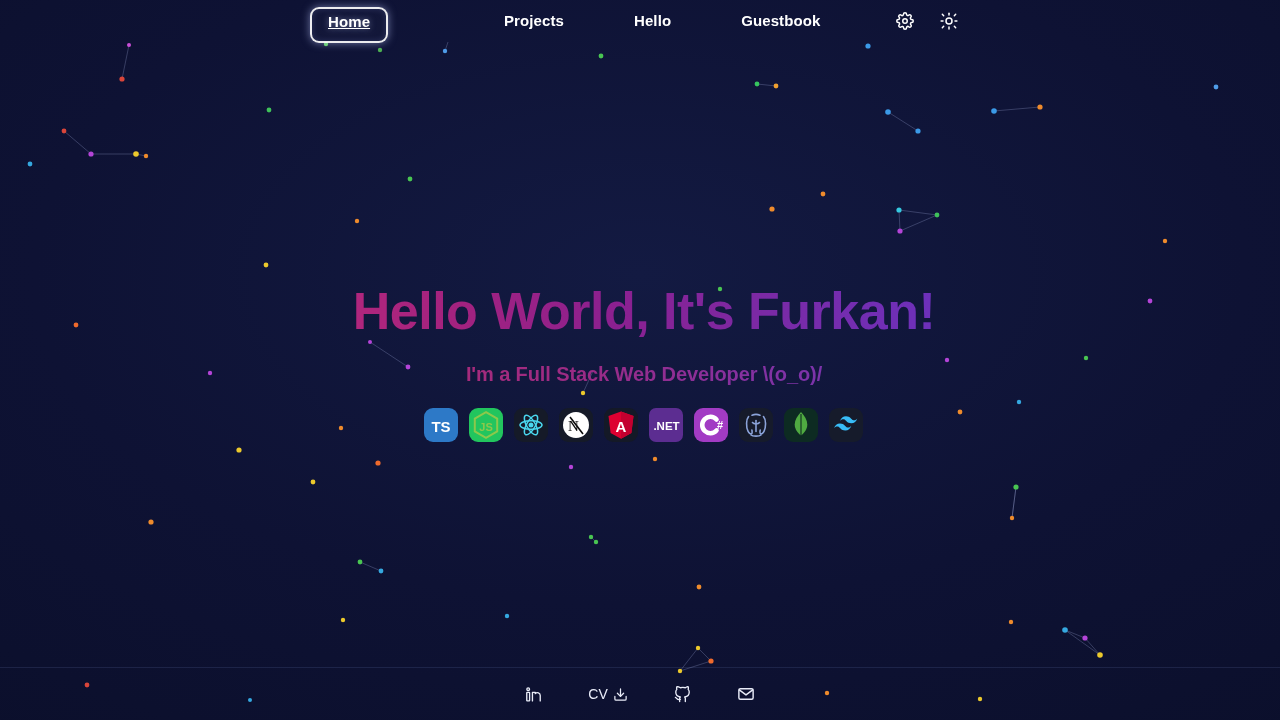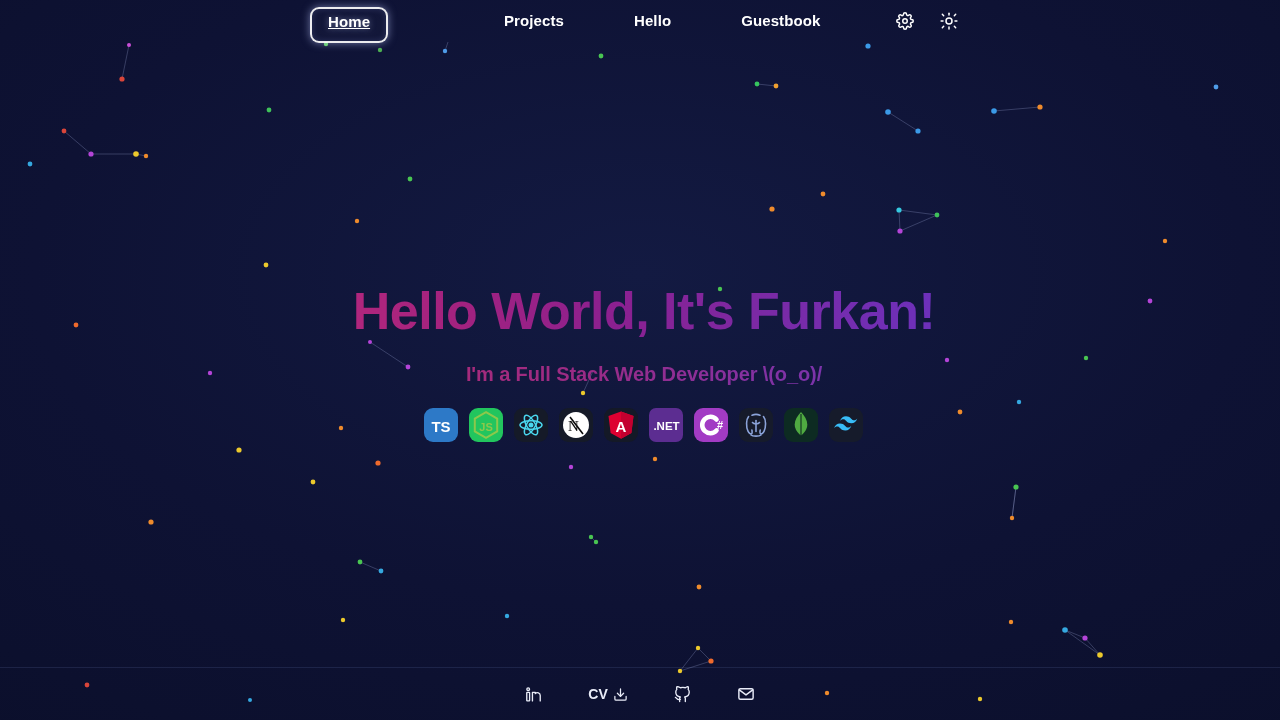--- a/index.html
+++ b/index.html
@@ -71,21 +71,21 @@
   
   .footer{
     position:absolute; left:0; bottom:0; width:1280px; height:53px;
     border-top:1px solid rgba(120,135,200,.16);
     display:flex; align-items:center; justify-content:center; gap:0;
     z-index:20;
   }
   .footer-inner{ display:flex; align-items:center; gap:46px; }
   .f-item{
     color:#e9ecf8; display:flex; align-items:center; gap:5px;
-    font-size:14px; font-weight:700; text-decoration:none;
+    font-size:14px; font-weight:400; text-decoration:none;
   }
   .f-item svg{ display:block; }
 </style>
 </head>
 <body>
 
 <svg id="starfield" viewBox="0 0 1280 720" xmlns="http://www.w3.org/2000/svg">
   <g id="sf-lines">
       <line x1="129" y1="45" x2="122" y2="79" stroke="rgba(168,178,225,0.30)" stroke-width="0.9"></line>
       <line x1="757" y1="84" x2="776" y2="86" stroke="rgba(168,178,225,0.30)" stroke-width="0.9"></line>

